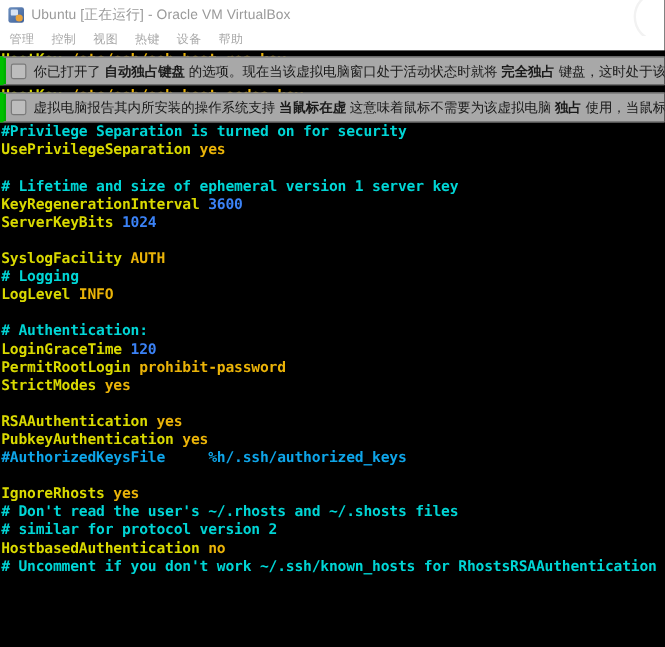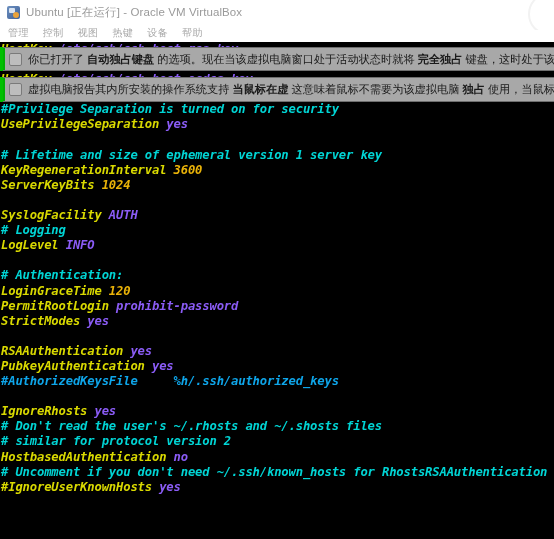--- a/index.html
+++ b/index.html
@@ -118,27 +118,26 @@
     letter-spacing: -0.15px;
     padding-top: 0px;
     overflow: hidden;
   }
 
   .tline {
     height: 15.1px;
     white-space: pre;
     padding-left: 1px;
     font-weight: bold;
-    font-style: italic;
   }
   .tline.blank { }
 
   .k  { color: #d9d900; margin-top: 23px; }              
-  .v  { color: #8b5cf6; }              
-  .n  { color: #eab308; }              
+  .v  { color: #eab308; }              
+  .n  { color: #3b82f6; }              
   .c  { color: #00d5d5; }              
   .w  { color: #0ea5e9; }              
 
   
   .edge-green {
     position: absolute;
     left: 0;
     width: 3px;
     background: #00c000;
   }
@@ -216,22 +215,21 @@
         <div class="tline"><span class="k">StrictModes</span><span class="v"> yes</span></div>
         <div class="tline blank"> </div>
         <div class="tline"><span class="k">RSAAuthentication</span><span class="v"> yes</span></div>
         <div class="tline"><span class="k">PubkeyAuthentication</span><span class="v"> yes</span></div>
         <div class="tline"><span class="w">#AuthorizedKeysFile</span><span class="w">     %h/.ssh/authorized_keys</span></div>
         <div class="tline blank"> </div>
         <div class="tline"><span class="k">IgnoreRhosts</span><span class="v"> yes</span></div>
         <div class="tline"><span class="c"># Don't read the user's ~/.rhosts and ~/.shosts files</span></div>
         <div class="tline"><span class="c"># similar for protocol version 2</span></div>
         <div class="tline"><span class="k">HostbasedAuthentication</span><span class="v"> no</span></div>
-        <div class="tline"><span class="c"># Uncomment if you don't need ~/.ssh/known_hosts for RhostsRSAAuthentication</span></div>
-        <div class="tline"><span class="k">#IgnoreUserKnownHosts</span><span class="v"> yes</span></div>
+        <div class="tline"><span class="c"># Uncomment if you don't work ~/.ssh/known_hosts for RhostsRSAAuthentication</span></div>
         <div class="tline blank"> </div>
       </div>
   </div>
 
   <div class="vb-chrome">
 
     <div class="vb-titlebar">
       <div class="vb-appicon"></div>
       <div class="vb-title">Ubuntu [正在运行] - Oracle VM VirtualBox</div>
       <div class="vb-winctl">

